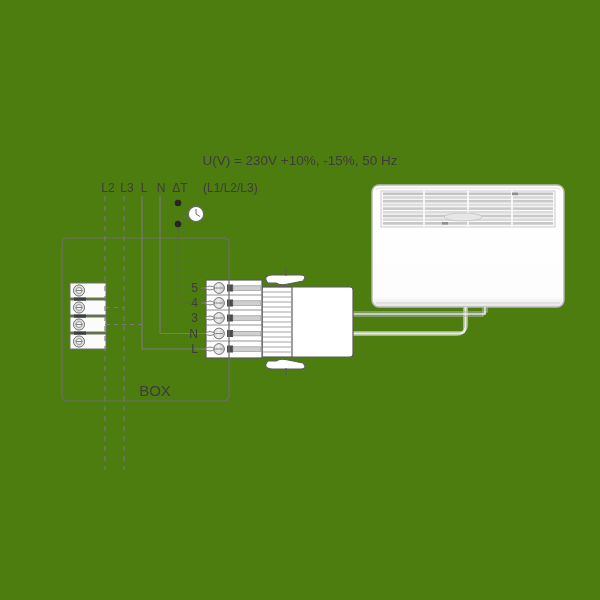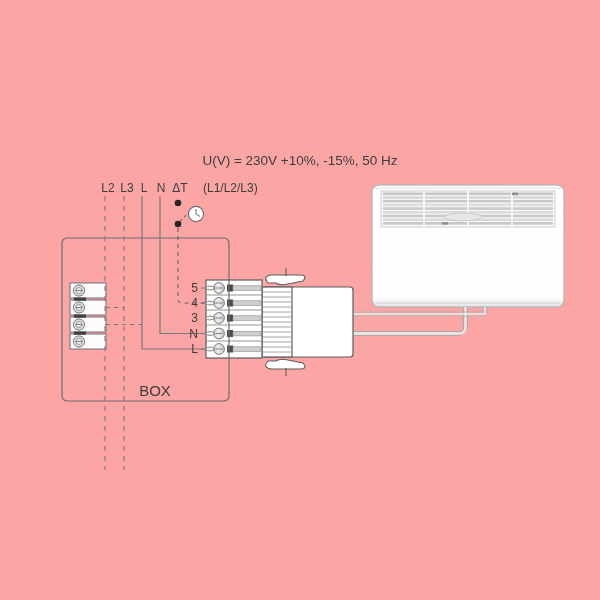--- a/index.html
+++ b/index.html
@@ -10,21 +10,21 @@
   body {
     width: 600px;
     height: 600px;
     font-family: "Liberation Sans", sans-serif;
     overflow: hidden;
   }
   #canvas {
     position: relative;
     width: 600px;
     height: 600px;
-    background: #fca5a5;
+    background: #4d7c0f;
   }
   svg.diagram {
     position: absolute;
     left: 0;
     top: 0;
     width: 600px;
     height: 600px;
   }
   .lbl {
     font-family: "Liberation Sans", sans-serif;

